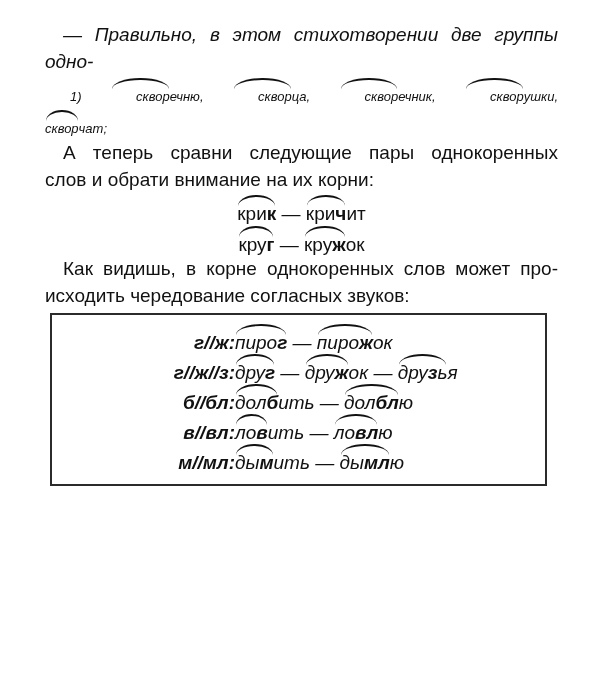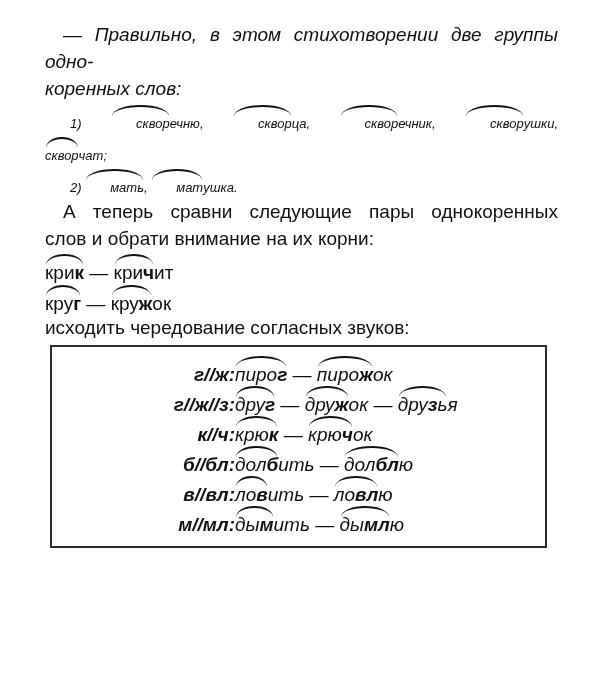--- a/index.html
+++ b/index.html
@@ -15,21 +15,21 @@
     width: 602px; height: 696px;
     padding: 21px 44px 6px 45px;
     overflow: hidden;
   }
   .para { margin: 0; font-size: 19px; line-height: 27px; }
   .para .line { display: block; }
   .indent { text-indent: 18px; }
   .indent-list { text-indent: 25px; }
   .italic { font-style: italic; }
   .j { text-align: justify; text-align-last: justify; }
-  .center { text-align: left; }
+  .center { text-align: center; }
   .b { font-weight: bold; }
 
   .wgroup { font-style: italic; font-size: 13px; }
   .wline { display: block; padding-top: 12px; line-height: 20px; }
 
   .pairs { font-size: 19px; }
   .pairs .wline { padding-top: 11px; }
 
   .word { position: relative; white-space: nowrap; }
   .arc { position: relative; display: inline-block; }
@@ -52,46 +52,44 @@
   .trow { display: block; padding-top: 11px; line-height: 19px; white-space: nowrap; }
   .tlabel { display: inline-block; width: 90px; font-weight: bold; text-align: right; }
 </style>
 </head>
 <body>
 
 <div class="page">
 
   <p class="para italic">
     <span class="line indent j">— Правильно, в этом стихотворении две группы одно-</span>
-    <span class="line">коренных слов:</span>
   </p>
 
   <div class="wgroup">
       <div class="wline indent-list j">1) <span class="word"><span class="arc"><span>сквор</span></span><span>ечню</span></span>, <span class="word"><span class="arc"><span>сквор</span></span><span>ца</span></span>, <span class="word"><span class="arc"><span>сквор</span></span><span>ечник</span></span>, <span class="word"><span class="arc"><span>сквор</span></span><span>ушки</span></span>,</div>
       <div class="wline"><span class="word"><span class="arc"><span>сквор</span></span><span>чат</span></span>;</div>
-      <div class="wline indent-list">2) <span class="word"><span class="arc"><span>мать</span></span></span>, <span class="word"><span class="arc"><span>мат</span></span><span>ушка</span></span>.</div>
     </div>
 
 
   <p class="para">
     <span class="line indent j">А теперь сравни следующие пары однокоренных</span>
     <span class="line">слов и обрати внимание на их корни:</span>
   </p>
 
   <div class="pairs">
       <div class="wline center"><span class="word"><span class="arc"><span>кри</span><span class="b">к</span></span></span> — <span class="word"><span class="arc"><span>кри</span><span class="b">ч</span></span><span>ит</span></span></div>
       <div class="wline center"><span class="word"><span class="arc"><span>кру</span><span class="b">г</span></span></span> — <span class="word"><span class="arc"><span>кру</span><span class="b">ж</span></span><span>ок</span></span></div>
     </div>
 
   <p class="para">
+    <span class="line indent j">Как видишь, в корне однокоренных слов может про-</span>
     <span class="line">исходить чередование согласных звуков:</span>
   </p>
 
   <div class="box">
       <div class="trow"><span class="tlabel">г//ж:</span><span class="twords"><span class="word"><span class="arc"><span>пиро</span><span class="b">г</span></span></span> — <span class="word"><span class="arc"><span>пиро</span><span class="b">ж</span></span><span>ок</span></span></span></div>
       <div class="trow"><span class="tlabel">г//ж//з:</span><span class="twords"><span class="word"><span class="arc"><span>дру</span><span class="b">г</span></span></span> — <span class="word"><span class="arc"><span>дру</span><span class="b">ж</span></span><span>ок</span></span> — <span class="word"><span class="arc"><span>дру</span><span class="b">з</span><span>ь</span></span><span>я</span></span></span></div>
-      <div class="trow"><span class="tlabel">к//ч:</span><span class="twords"><span class="word"><span class="arc"><span>крю</span><span class="b">к</span></span></span> — <span class="word"><span class="arc"><span>крю</span><span class="b">ч</span></span><span>ок</span></span></span></div>
       <div class="trow"><span class="tlabel">б//бл:</span><span class="twords"><span class="word"><span class="arc"><span>дол</span><span class="b">б</span></span><span>ить</span></span> — <span class="word"><span class="arc"><span>дол</span><span class="b">бл</span></span><span>ю</span></span></span></div>
       <div class="trow"><span class="tlabel">в//вл:</span><span class="twords"><span class="word"><span class="arc"><span>ло</span><span class="b">в</span></span><span>ить</span></span> — <span class="word"><span class="arc"><span>ло</span><span class="b">вл</span></span><span>ю</span></span></span></div>
       <div class="trow"><span class="tlabel">м//мл:</span><span class="twords"><span class="word"><span class="arc"><span>ды</span><span class="b">м</span></span><span>ить</span></span> — <span class="word"><span class="arc"><span>ды</span><span class="b">мл</span></span><span>ю</span></span></span></div>
     </div>
 
 </div>
 
 </body></html>

